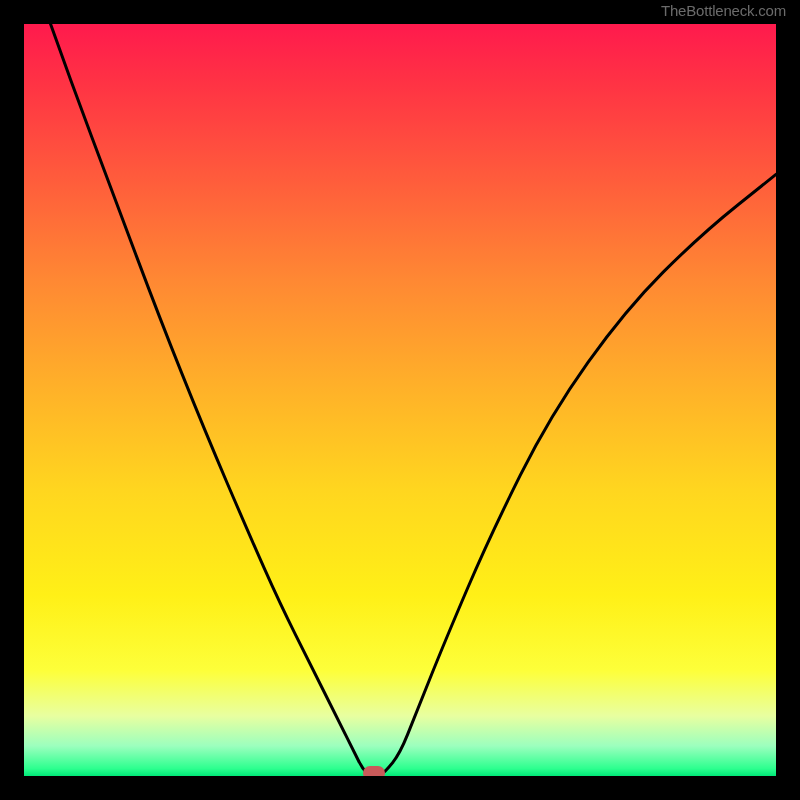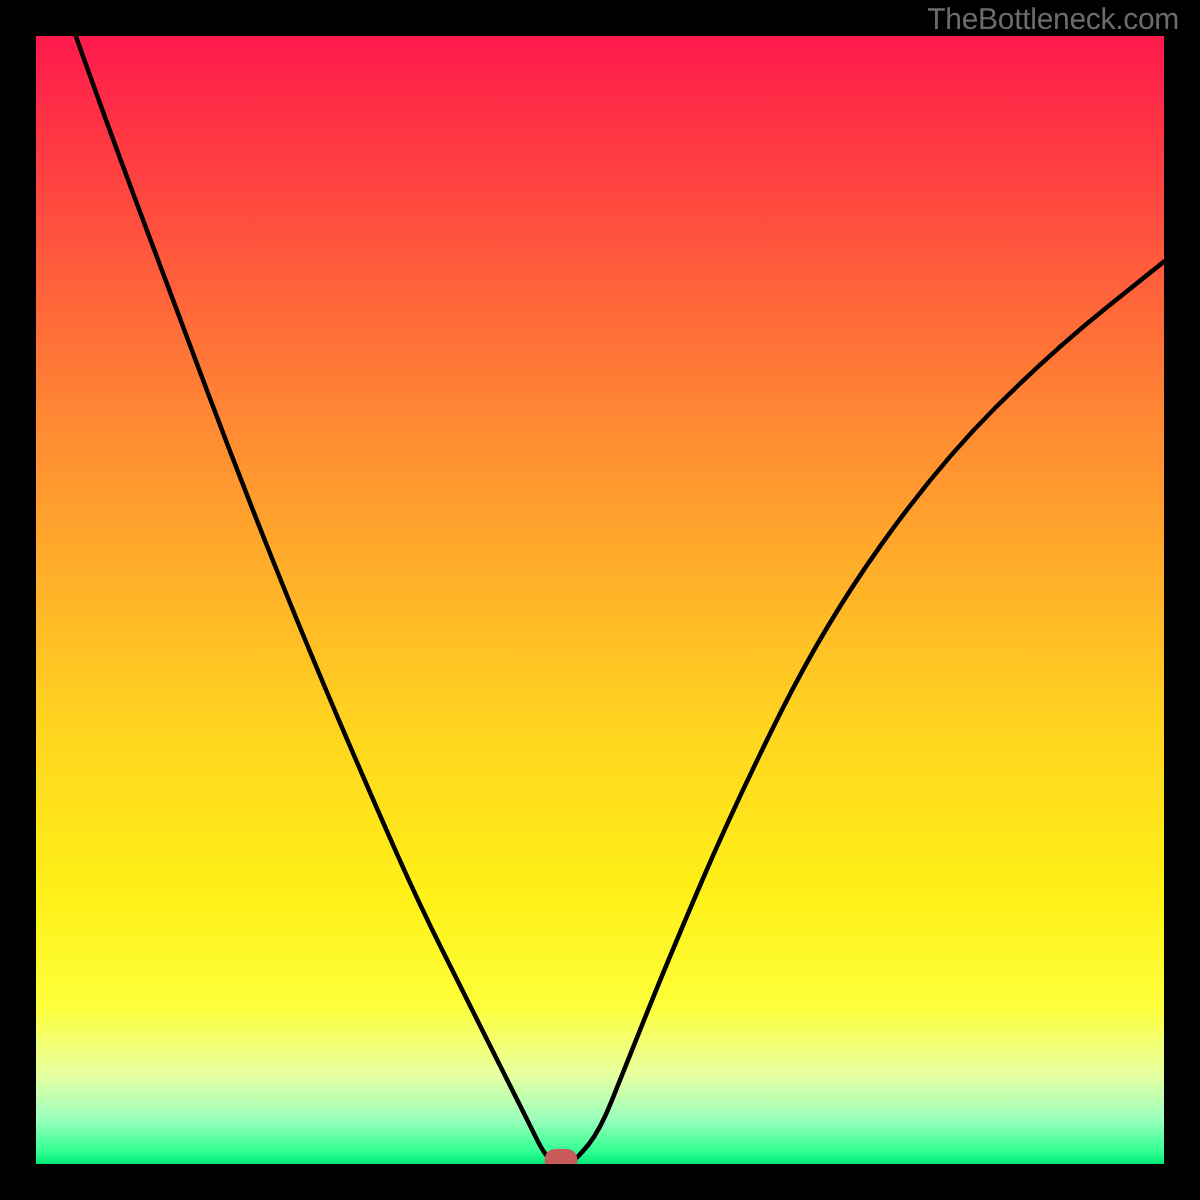--- a/index.html
+++ b/index.html
@@ -40,21 +40,21 @@
     position: absolute;
     inset: 0;
     width: 100%;
     height: 100%;
   }
   .watermark {
     position: absolute;
     top: 2px;
     right: 14px;
     color: #6b6b6b;
-    font-size: 20px;
+    font-size: 15px;
     font-weight: 500;
     letter-spacing: -0.2px;
   }
   .marker {
     position: absolute;
     width: 22px;
     height: 14px;
     background: #c95a5a;
     border-radius: 7px;
   }

